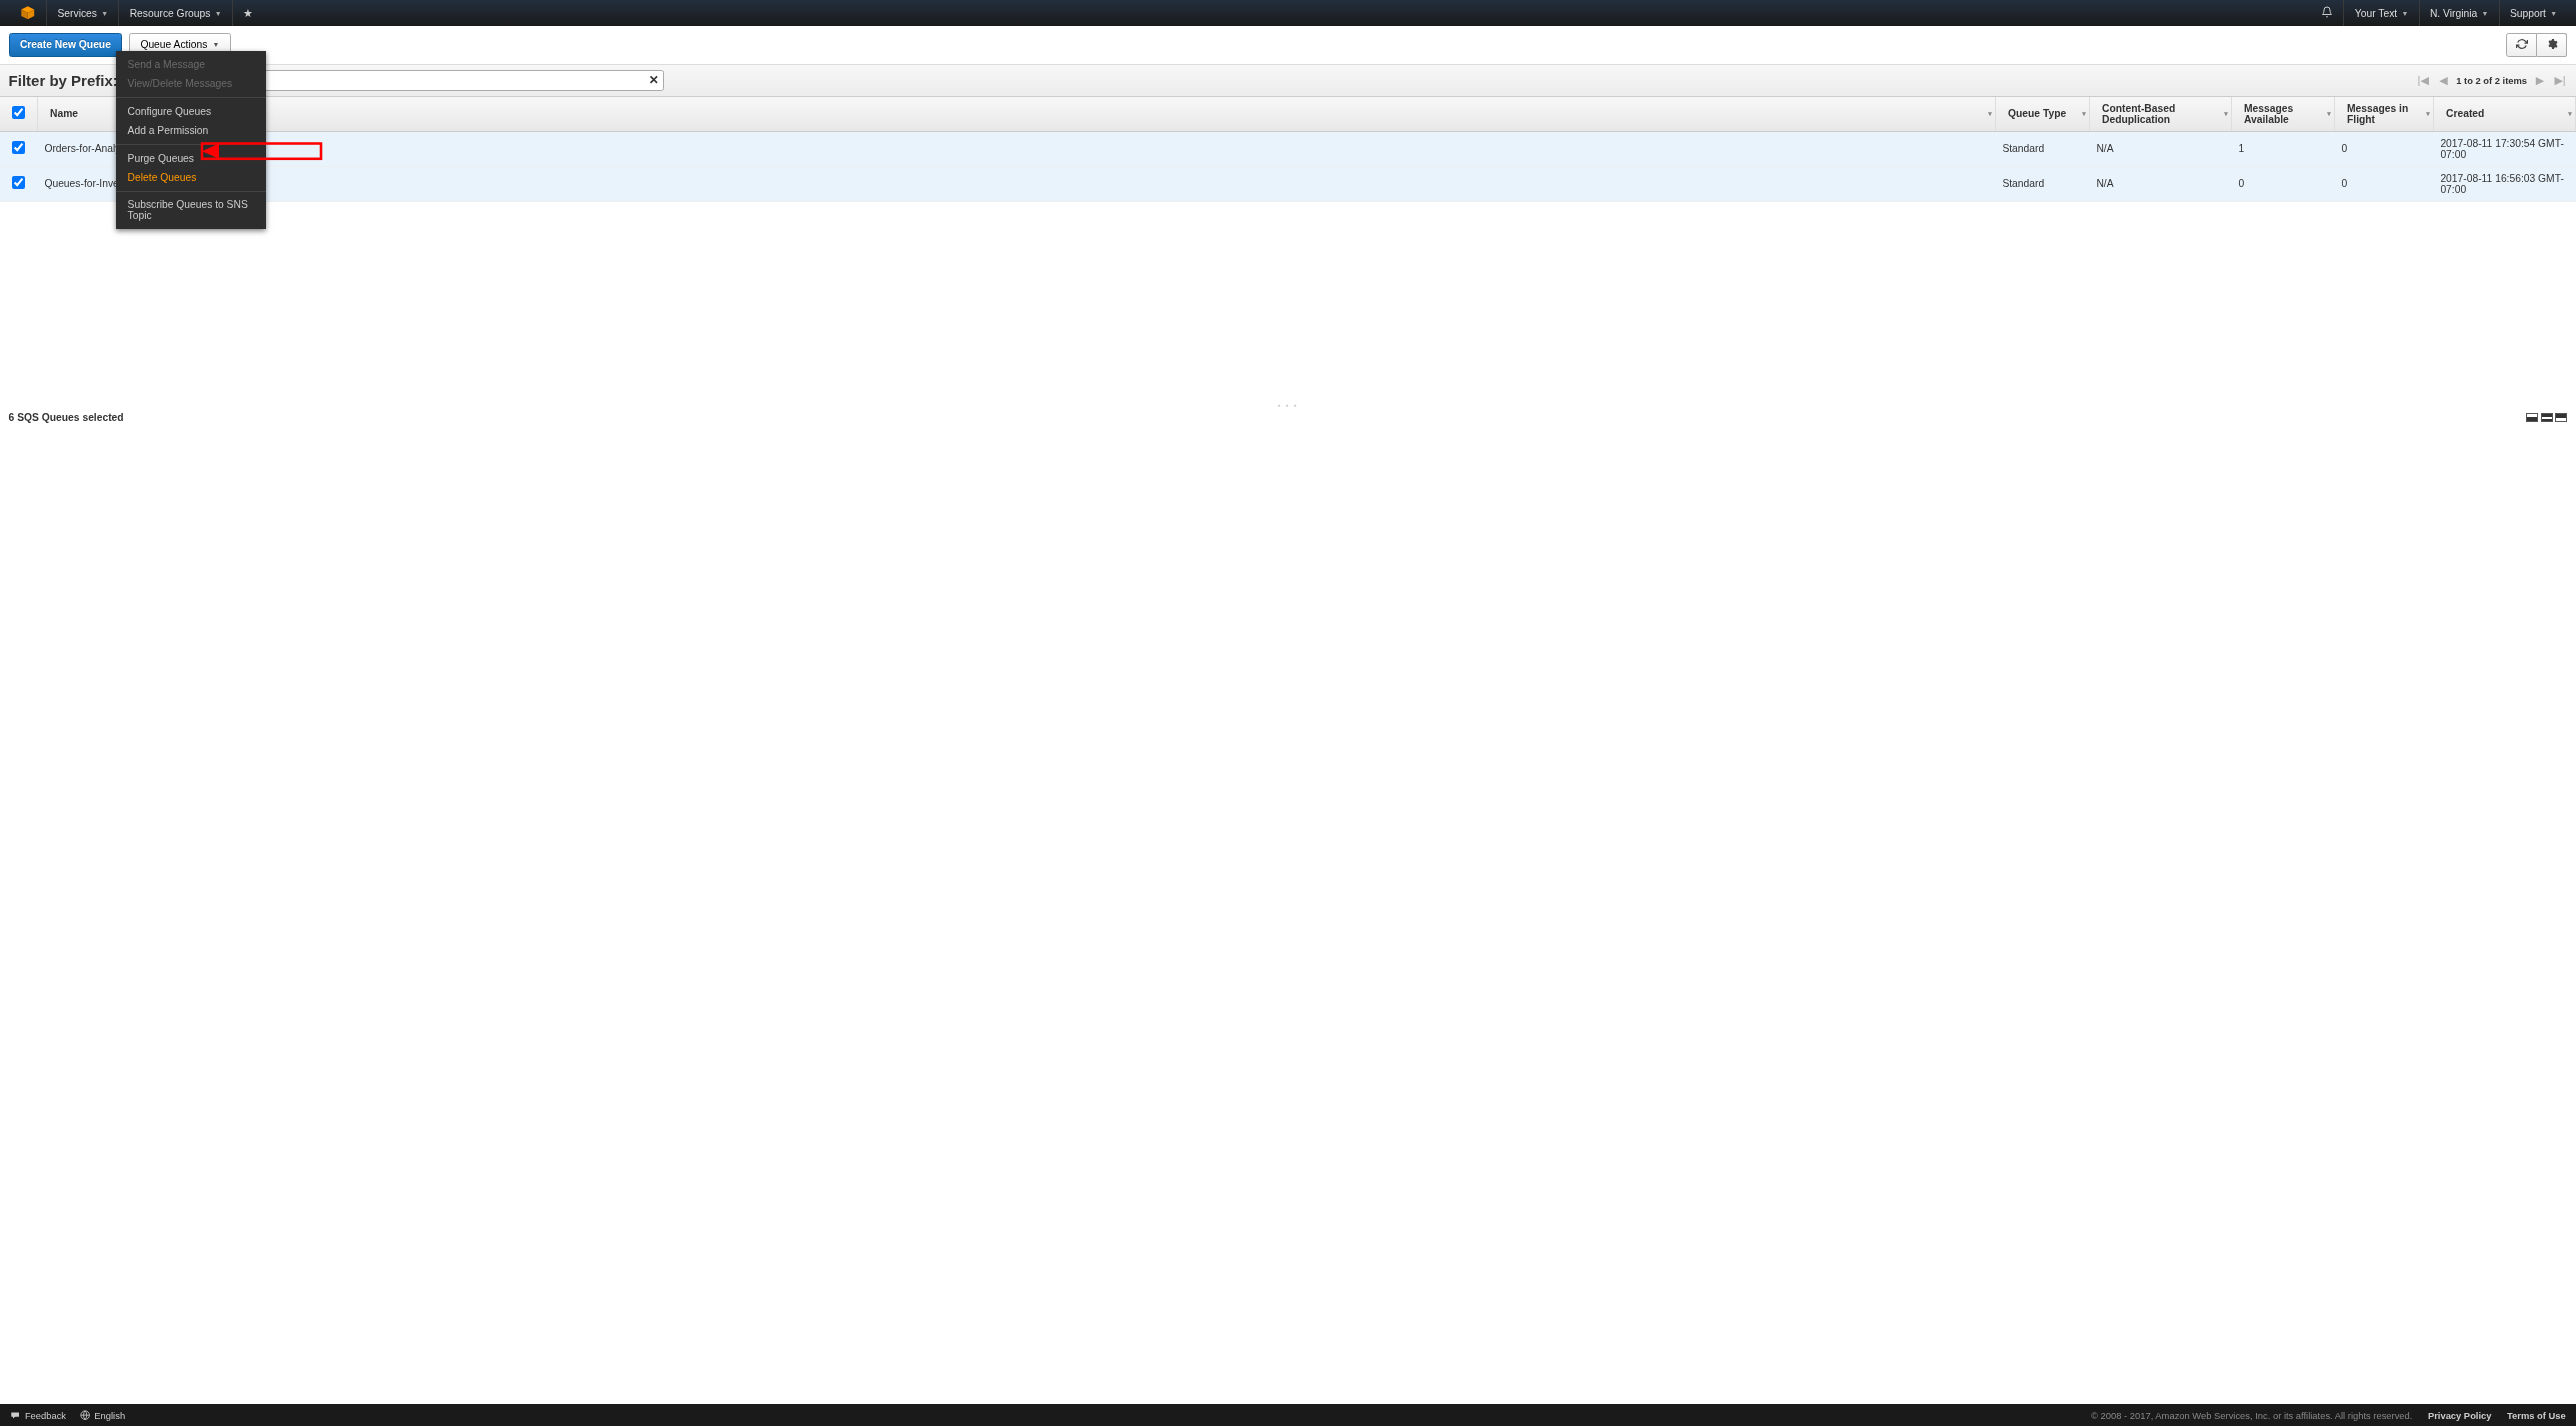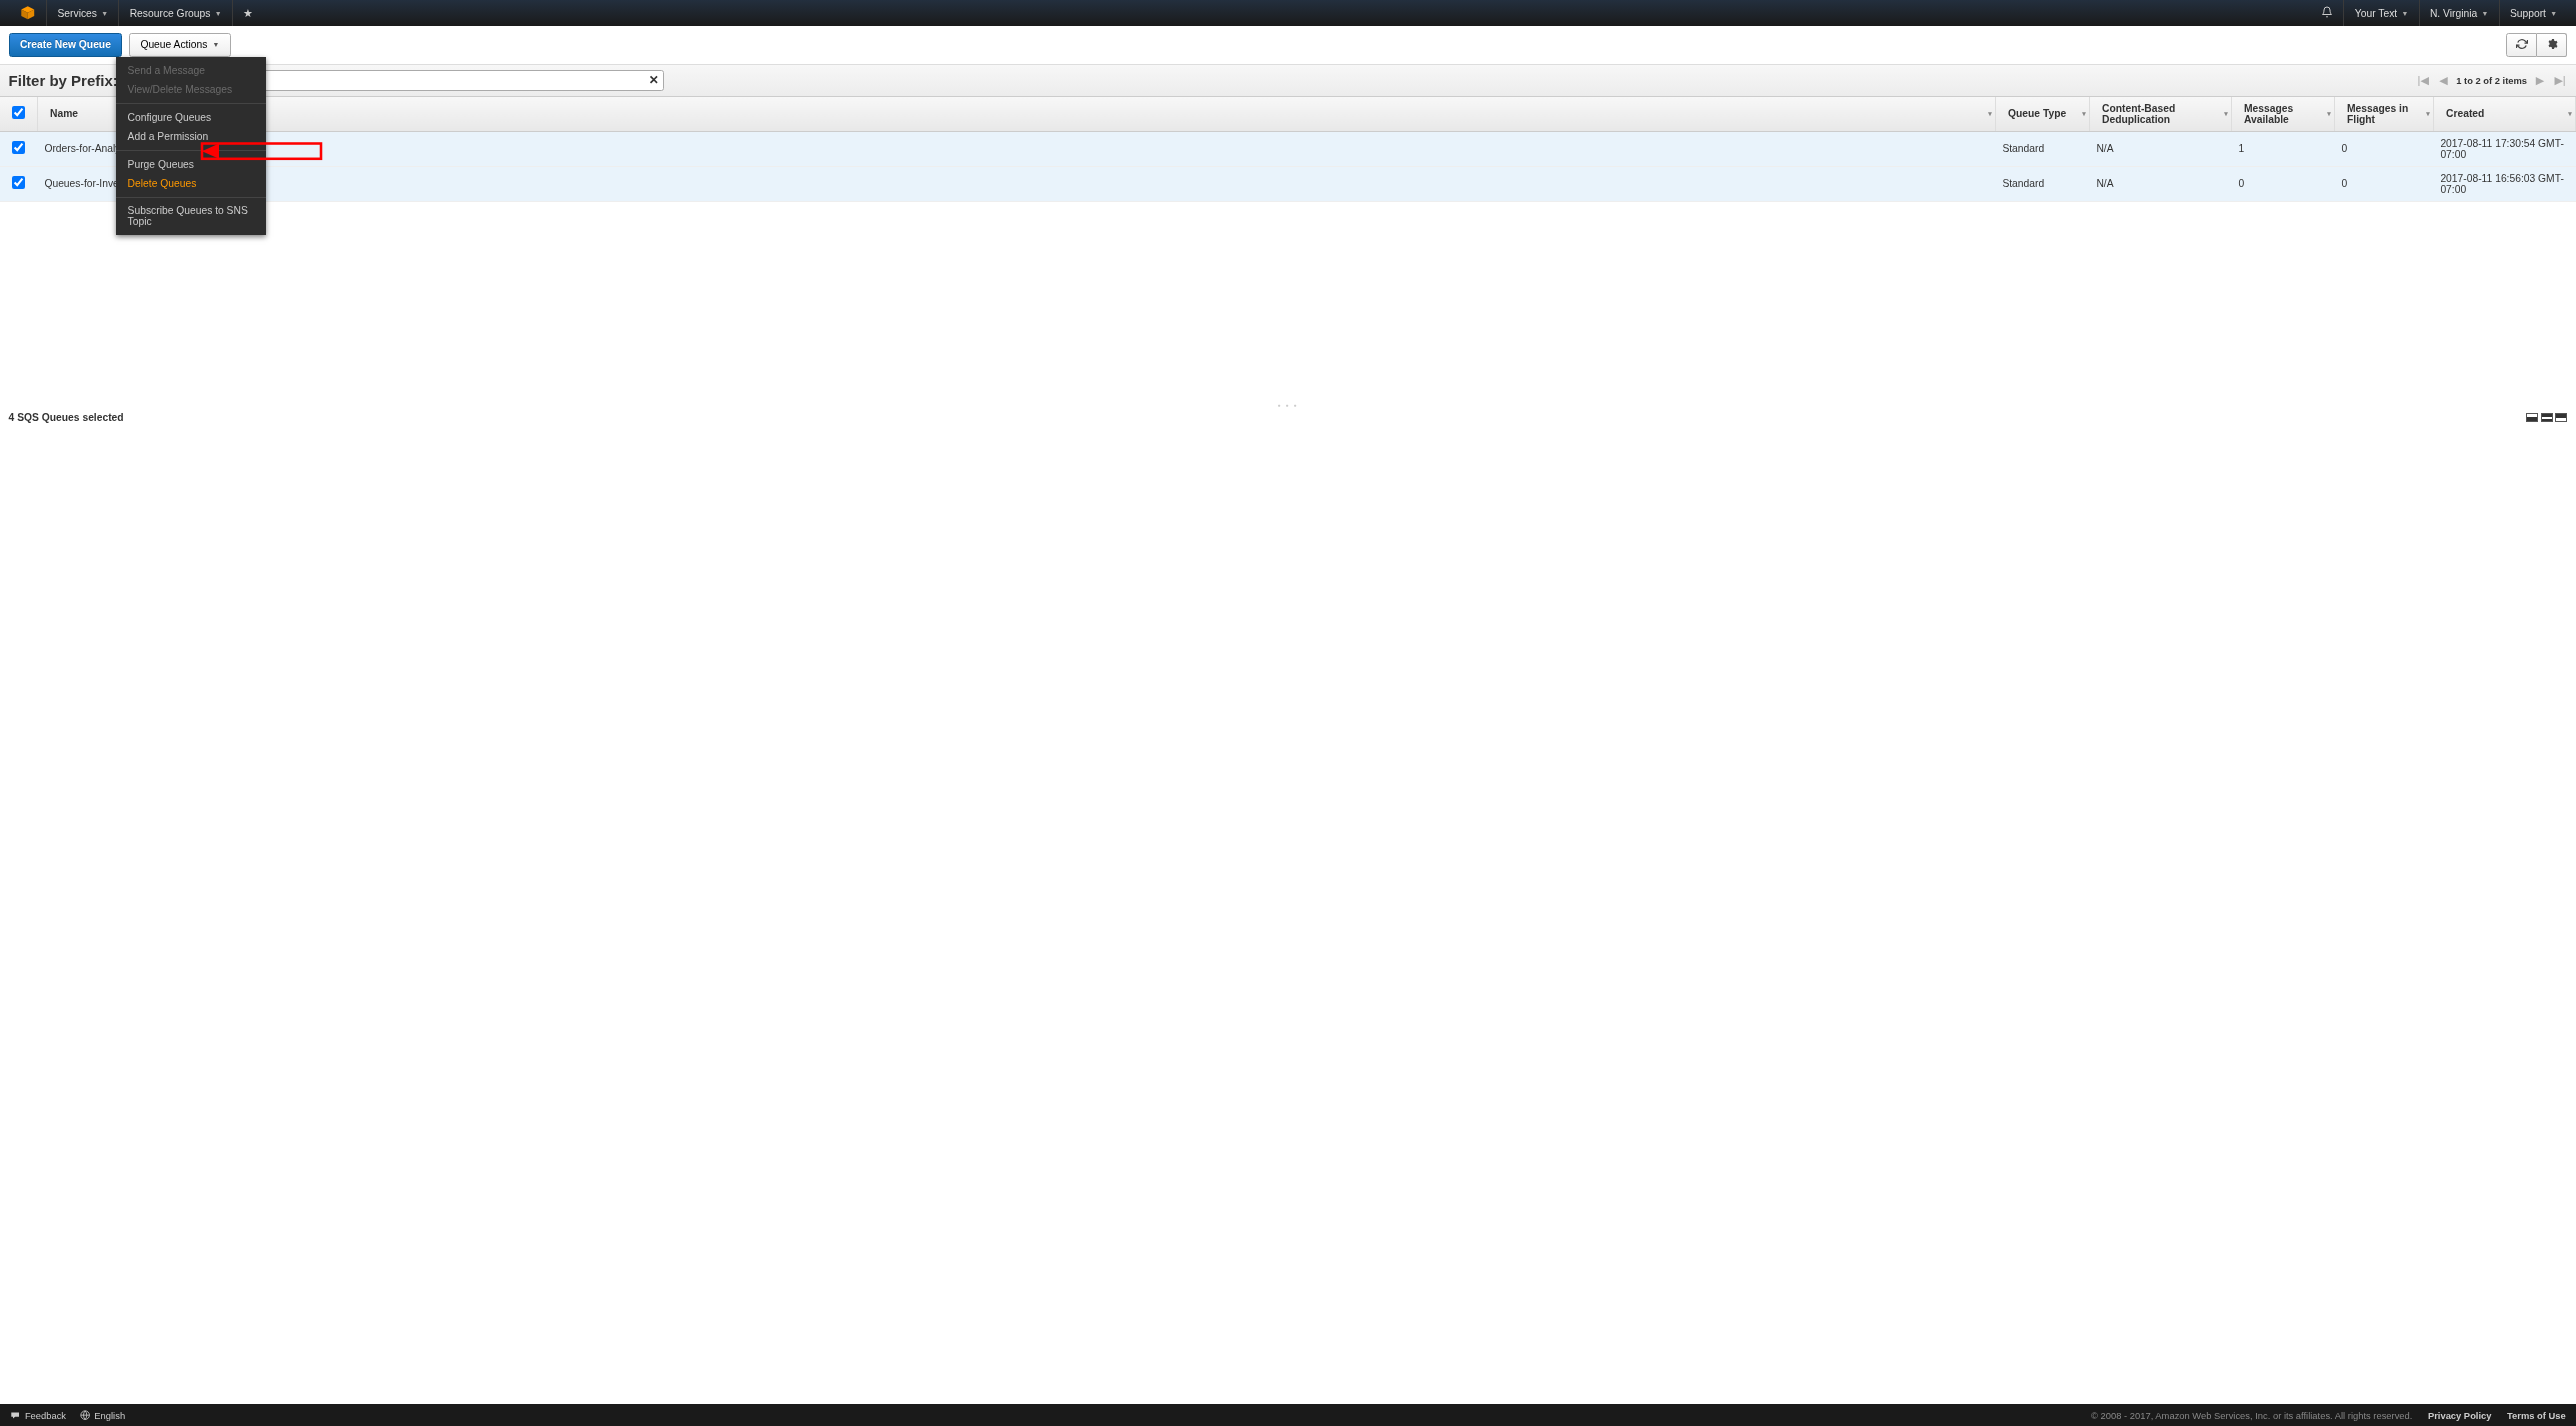--- a/index.html
+++ b/index.html
@@ -21,21 +21,21 @@
   .actionbar-left { display: flex; gap: 6.9px; position: relative; }
   .actionbar-right { display: flex; gap: 0; }
   .btn { border: 0.9px solid #aaa; background: linear-gradient(#fff,#eee); padding: 4.3px 10.3px; border-radius: 2.6px; cursor: pointer; font-size: 10.3px; display: flex; align-items: center; gap: 5.2px; height: 24px; }
   .btn-primary { background: linear-gradient(#2f8ae0,#146eb4); color: #fff; border: 0.9px solid #0e5a94; text-shadow: 0 -0.9px rgba(0,0,0,0.3); font-weight: bold; }
   .btn-icon { padding: 4.3px 8.6px; border-radius: 0; border-left: none; }
   .btn-icon:first-child { border-radius: 2.6px 0 0 2.6px; border-left: 0.9px solid #aaa; }
   .btn-icon:last-child { border-radius: 0 2.6px 2.6px 0; }
   .btn .caret { font-size: 6.9px; color: #555; }
   
   
-  .dropdown { position: absolute; top: 24px; left: 107px; background: #2d2d2d; color: #ccc; width: 150px; box-shadow: 0 1.7px 5.2px rgba(0,0,0,0.5); z-index: 100; padding: 3.4px 0; font-size: 10.3px; }
+  .dropdown { position: absolute; top: 18px; left: 107px; background: #2d2d2d; color: #ccc; width: 150px; box-shadow: 0 1.7px 5.2px rgba(0,0,0,0.5); z-index: 100; padding: 3.4px 0; font-size: 10.3px; }
   .dropdown-item { padding: 4.3px 12px; cursor: pointer; }
   .dropdown-item.disabled { color: #6b6b6b; cursor: default; }
   .dropdown-item.highlight { color: #ff9900; }
   .dropdown-sep { border-top: 0.9px solid #444; margin: 3.4px 0; }
   
   
   .red-arrow { position: absolute; top: 135px; left: 193px; z-index: 200; pointer-events: none; }
   
   
   .filterbar { background: linear-gradient(#f7f7f7,#ececec); border-bottom: 0.9px solid #ccc; padding: 5.2px 8.6px; display: flex; align-items: center; justify-content: space-between; }
@@ -251,21 +251,21 @@
             <td>0</td>
             <td>2017-08-11 16:56:03 GMT-07:00</td>
           </tr>
         </tbody>
     </table>
   </div>
 
   <div class="splitter">● ● ●</div>
 
   <div class="detail-header">
-    <span class="detail-title">4 SQS Queues selected</span>
+    <span class="detail-title">6 SQS Queues selected</span>
     <div class="layout-icons">
       <span class="l1"></span>
       <span class="l2"></span>
       <span class="l3"></span>
     </div>
   </div>
 
 </div>
 
 <div class="footer">

